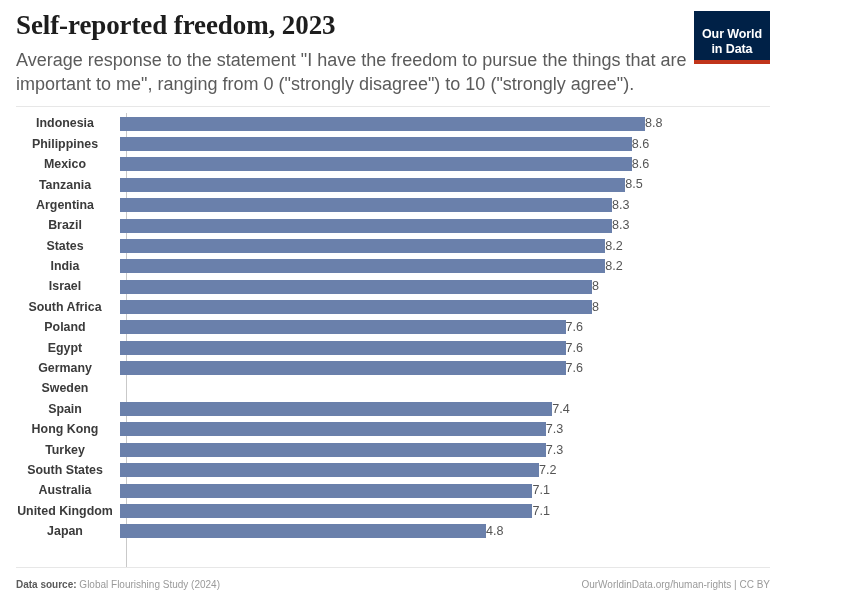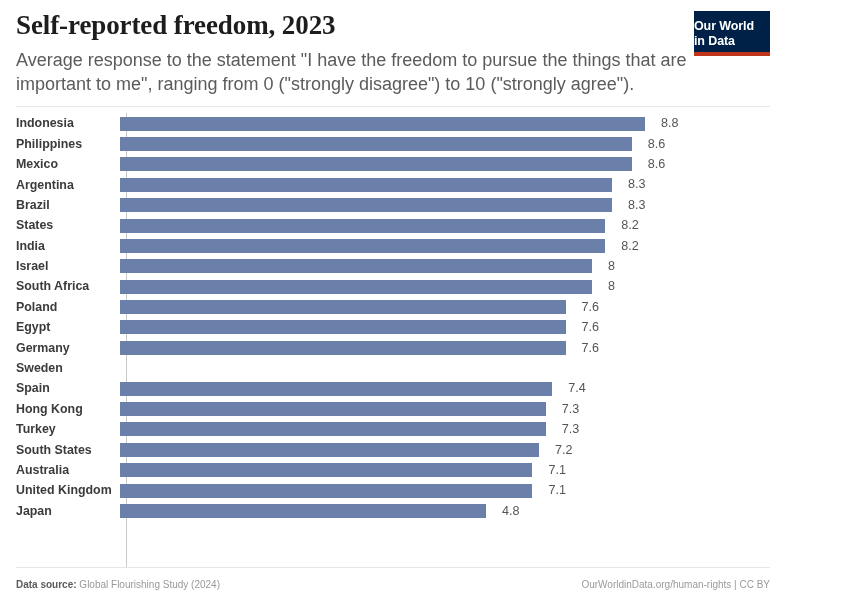--- a/index.html
+++ b/index.html
@@ -50,21 +50,22 @@
     font-weight: 400;
   }
 
   .owid-logo {
     position: absolute;
     right: 0px;
     top: 11px;
     width: 76px;
     background: #002147;
     border-bottom: 4px solid #c0341a;
-    padding: 8px 0 3px 0;
+    padding: 16px 0 3px 0;
+    text-align: center;
     box-sizing: border-box;
   }
   .owid-logo .l1, .owid-logo .l2 {
     display: block;
     color: #ffffff;
     font-size: 12.5px;
     font-weight: 700;
     line-height: 1.18;
     letter-spacing: -0.1px;
   }
@@ -87,21 +88,21 @@
     position: relative;
   }
   .bar-row {
     display: flex;
     align-items: center;
     height: 20.4px;
   }
   .bar-label {
     width: 104px;
     flex: 0 0 104px;
-    text-align: left;
+    text-align: center;
     padding-right: 6px;
     font-size: 12.4px;
     font-weight: 700;
     color: #3b3b3b;
     white-space: nowrap;
     box-sizing: border-box;
     line-height: 1;
   }
   .bar-track {
     position: relative;
@@ -111,21 +112,21 @@
     align-items: center;
   }
   .bar-fill {
     height: 14px;
     background: #6a80ab;
     flex: 0 0 auto;
   }
   .bar-value {
     font-size: 12.6px;
     color: #555555;
-    padding-left: 16px;
+    padding-left: 0;
     white-space: nowrap;
     line-height: 1;
   }
 
   
   .axis-line {
     position: absolute;
     left: 110px;
     top: 6px;
     bottom: 0px;
@@ -185,20 +186,27 @@
           <div class="bar-track">
             <div class="bar-fill" style="width: 511.836px; background: rgb(106, 128, 171);"></div>
             <div class="bar-value">8.6</div>
           </div>
         </div>
         <div class="bar-row">
           <div class="bar-label">Mexico</div>
           <div class="bar-track">
             <div class="bar-fill" style="width: 511.836px; background: rgb(106, 128, 171);"></div>
             <div class="bar-value">8.6</div>
+          </div>
+        </div>
+        <div class="bar-row">
+          <div class="bar-label">Tanzania</div>
+          <div class="bar-track">
+            <div class="bar-fill" style="width: 505.206px; background: rgb(106, 128, 171);"></div>
+            <div class="bar-value">8.5</div>
           </div>
         </div>
         <div class="bar-row">
           <div class="bar-label">Argentina</div>
           <div class="bar-track">
             <div class="bar-fill" style="width: 491.946px; background: rgb(106, 128, 171);"></div>
             <div class="bar-value">8.3</div>
           </div>
         </div>
         <div class="bar-row">

